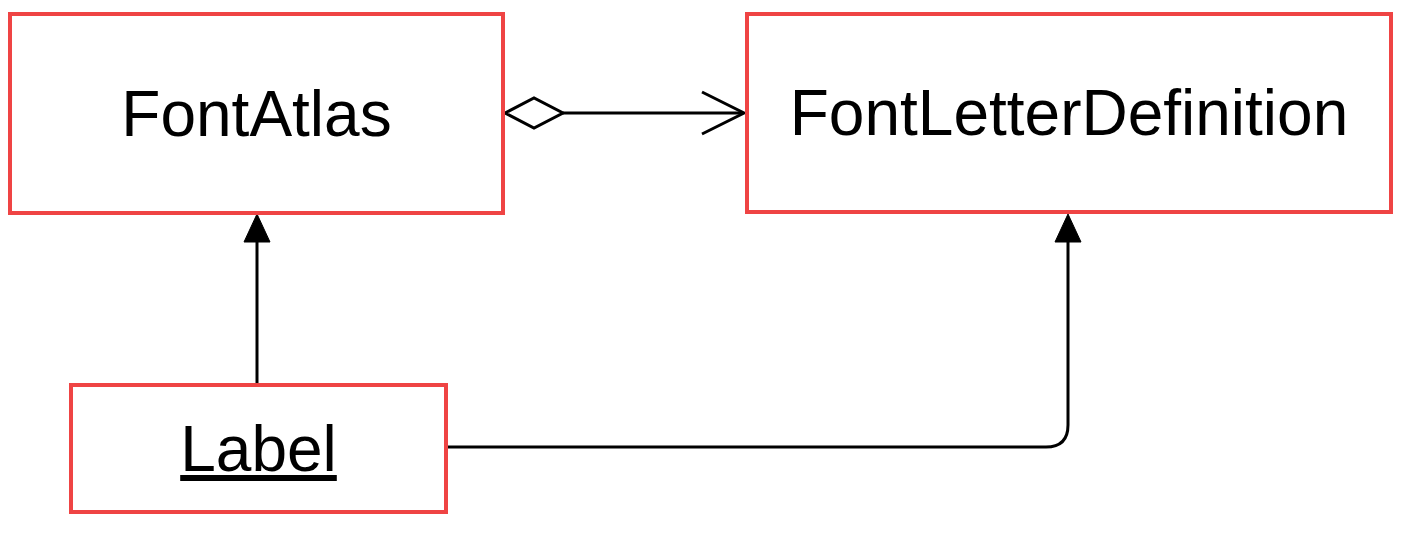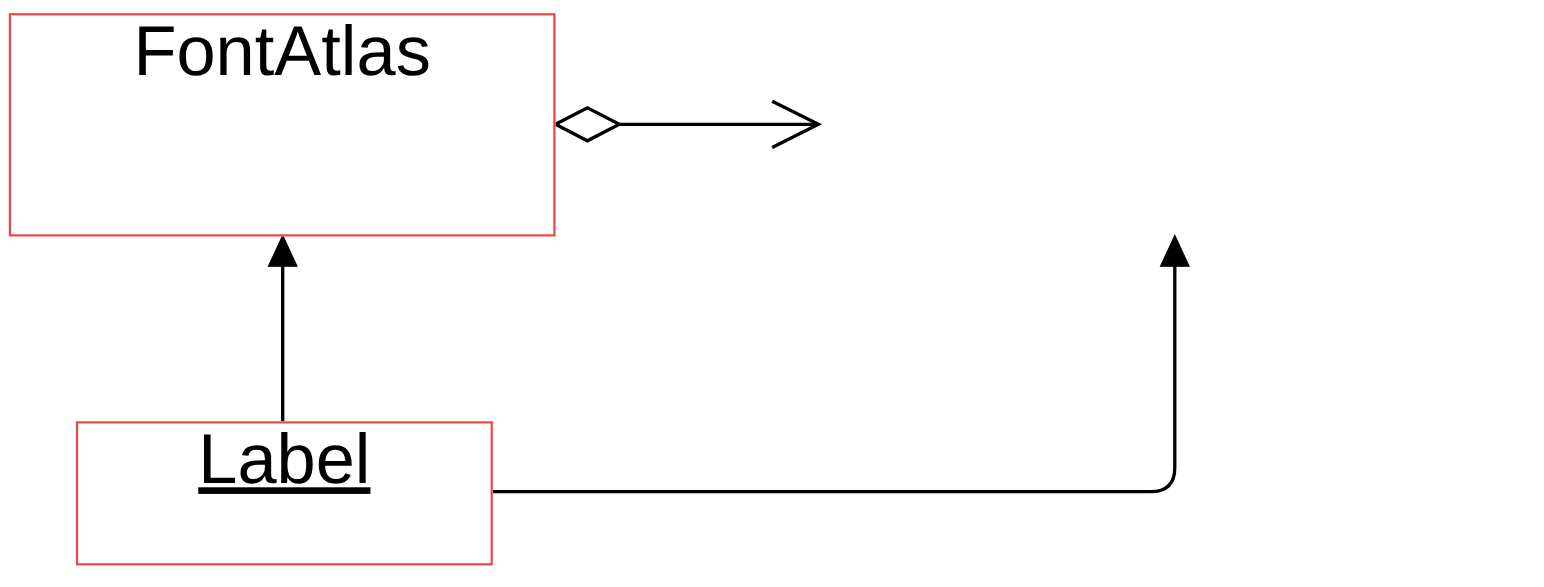--- a/index.html
+++ b/index.html
@@ -20,23 +20,23 @@
     left: 0;
     top: 0;
     width: 1404px;
     height: 534px;
     z-index: 1;
   }
   .node {
     position: absolute;
     box-sizing: border-box;
     background: #ffffff;
-    border: 2px solid #ef4444;
+    border: 4px solid #ef4444;
     display: flex;
-    align-items: flex-start;
+    align-items: center;
     justify-content: center;
     z-index: 2;
   }
   .node-label {
     font-size: 64px;
     color: #000000;
     white-space: nowrap;
     line-height: 1;
   }
   #node-font-atlas {
@@ -80,18 +80,21 @@
     <g>
       <path d="M 447 447 L 1046 447 Q 1068 447 1068 425 L 1068 220" fill="none" stroke="#000000" stroke-width="3"></path>
       <polygon points="1068,214 1055,242 1081,242" fill="#000000" stroke="#000000" stroke-width="1"></polygon>
     </g>
   </svg>
 
   <div class="node" id="node-font-atlas">
     <span class="node-label">FontAtlas</span>
   </div>
 
+  <div class="node" id="node-font-letter-definition">
+    <span class="node-label">FontLetterDefinition</span>
+  </div>
 
   <div class="node" id="node-label">
     <span class="node-label">Label</span>
   </div>
 
 </div>
 
 </body></html>

